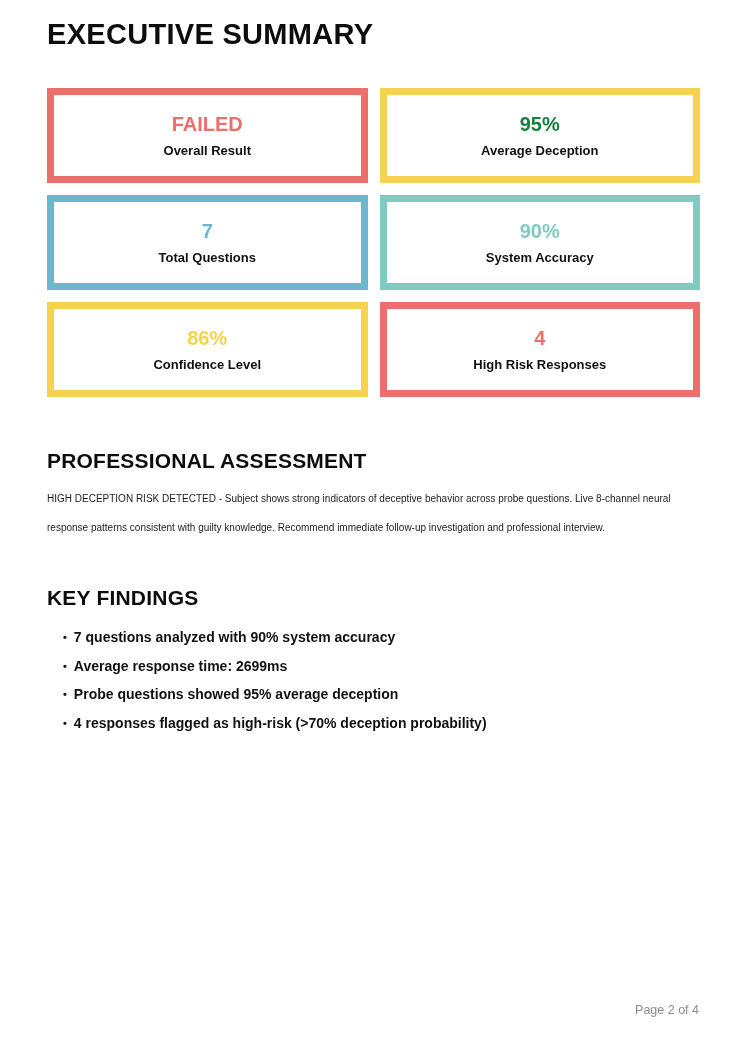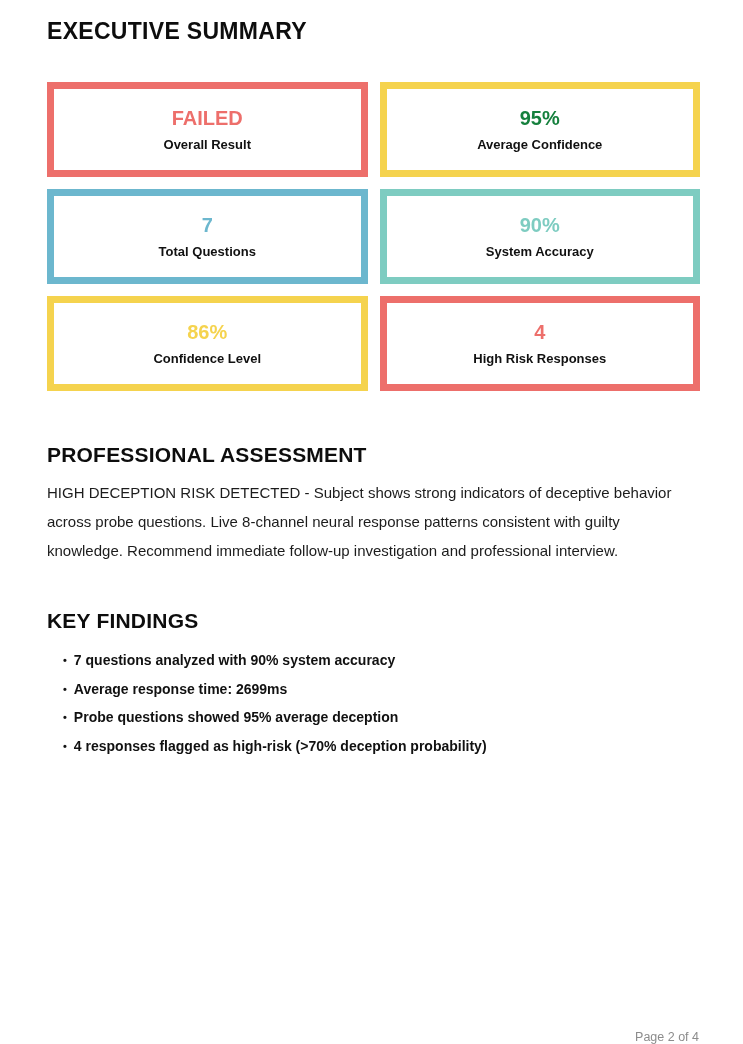--- a/index.html
+++ b/index.html
@@ -12,21 +12,21 @@
     color: #1a1a1a;
     position: relative;
     overflow: hidden;
   }
   .page {
     padding: 18px 43px 0 47px;
     height: 100%;
     position: relative;
   }
   .page-title {
-    font-size: 23px;
+    font-size: 29px;
     font-weight: bold;
     letter-spacing: 0.3px;
     margin: 0;
     color: #0d0d0d;
   }
   .cards-grid {
     margin-top: 37px;
     display: grid;
     grid-template-columns: repeat(2, 1fr);
     gap: 12px;
@@ -56,21 +56,21 @@
   .section-heading {
     font-size: 21px;
     font-weight: bold;
     color: #0d0d0d;
     margin: 0;
     letter-spacing: 0.2px;
   }
   .assessment-heading { margin-top: 52px; }
   .assessment-body {
     margin: 11px 0 0;
-    font-size: 15px;
+    font-size: 10px;
     line-height: 29px;
     color: #1c1c1c;
     max-width: 652px;
   }
   .findings-heading { margin-top: 44px; }
   .findings-list {
     list-style: none;
     margin: 13px 0 0;
     padding: 0 0 0 16px;
   }
@@ -80,41 +80,41 @@
     line-height: 28.5px;
     color: #111111;
   }
   .bullet {
     font-size: 11px;
     margin-right: 7px;
     vertical-align: 1px;
   }
   .page-footer {
     position: absolute;
-    top: 1030px;
+    top: 1003px;
     right: 44px;
     font-size: 12.5px;
     color: #8c8c8c;
   }
 </style>
 </head>
 <body>
 
 <div class="page">
 
   <h1 class="page-title">EXECUTIVE SUMMARY</h1>
 
   <div class="cards-grid">
     <div class="metric-card" style="border-color: rgb(237, 111, 107);">
       <div class="metric-value" style="color: rgb(237, 111, 107);">FAILED</div>
       <div class="metric-label">Overall Result</div>
     </div>
     <div class="metric-card" style="border-color: rgb(245, 211, 78);">
       <div class="metric-value" style="color: #15803d;">95%</div>
-      <div class="metric-label">Average Confidence</div>
+      <div class="metric-label">Average Deception</div>
     </div>
     <div class="metric-card" style="border-color: rgb(108, 183, 206);">
       <div class="metric-value" style="color: rgb(108, 183, 206);">7</div>
       <div class="metric-label">Total Questions</div>
     </div>
     <div class="metric-card" style="border-color: rgb(126, 204, 193);">
       <div class="metric-value" style="color: rgb(126, 204, 193);">90%</div>
       <div class="metric-label">System Accuracy</div>
     </div>
     <div class="metric-card" style="border-color: rgb(245, 211, 78); justify-content: center;">

